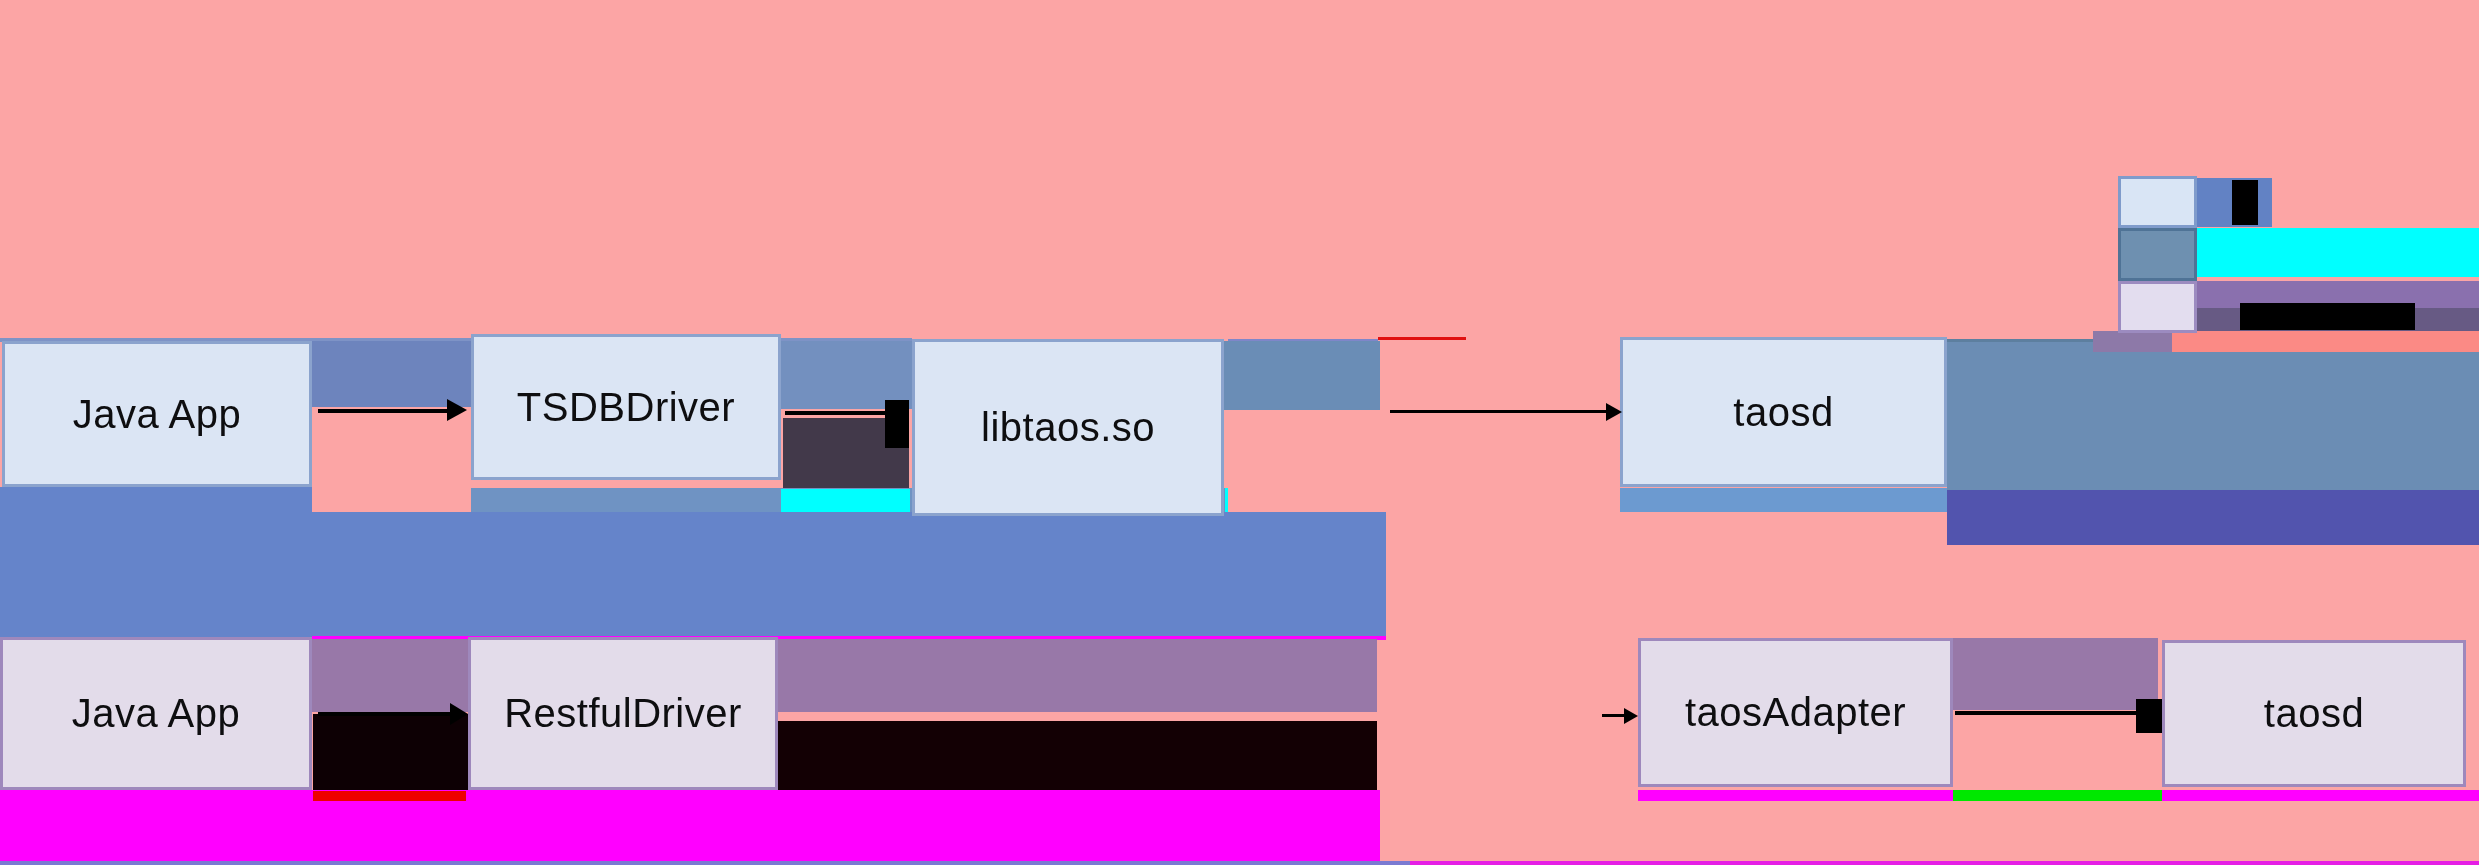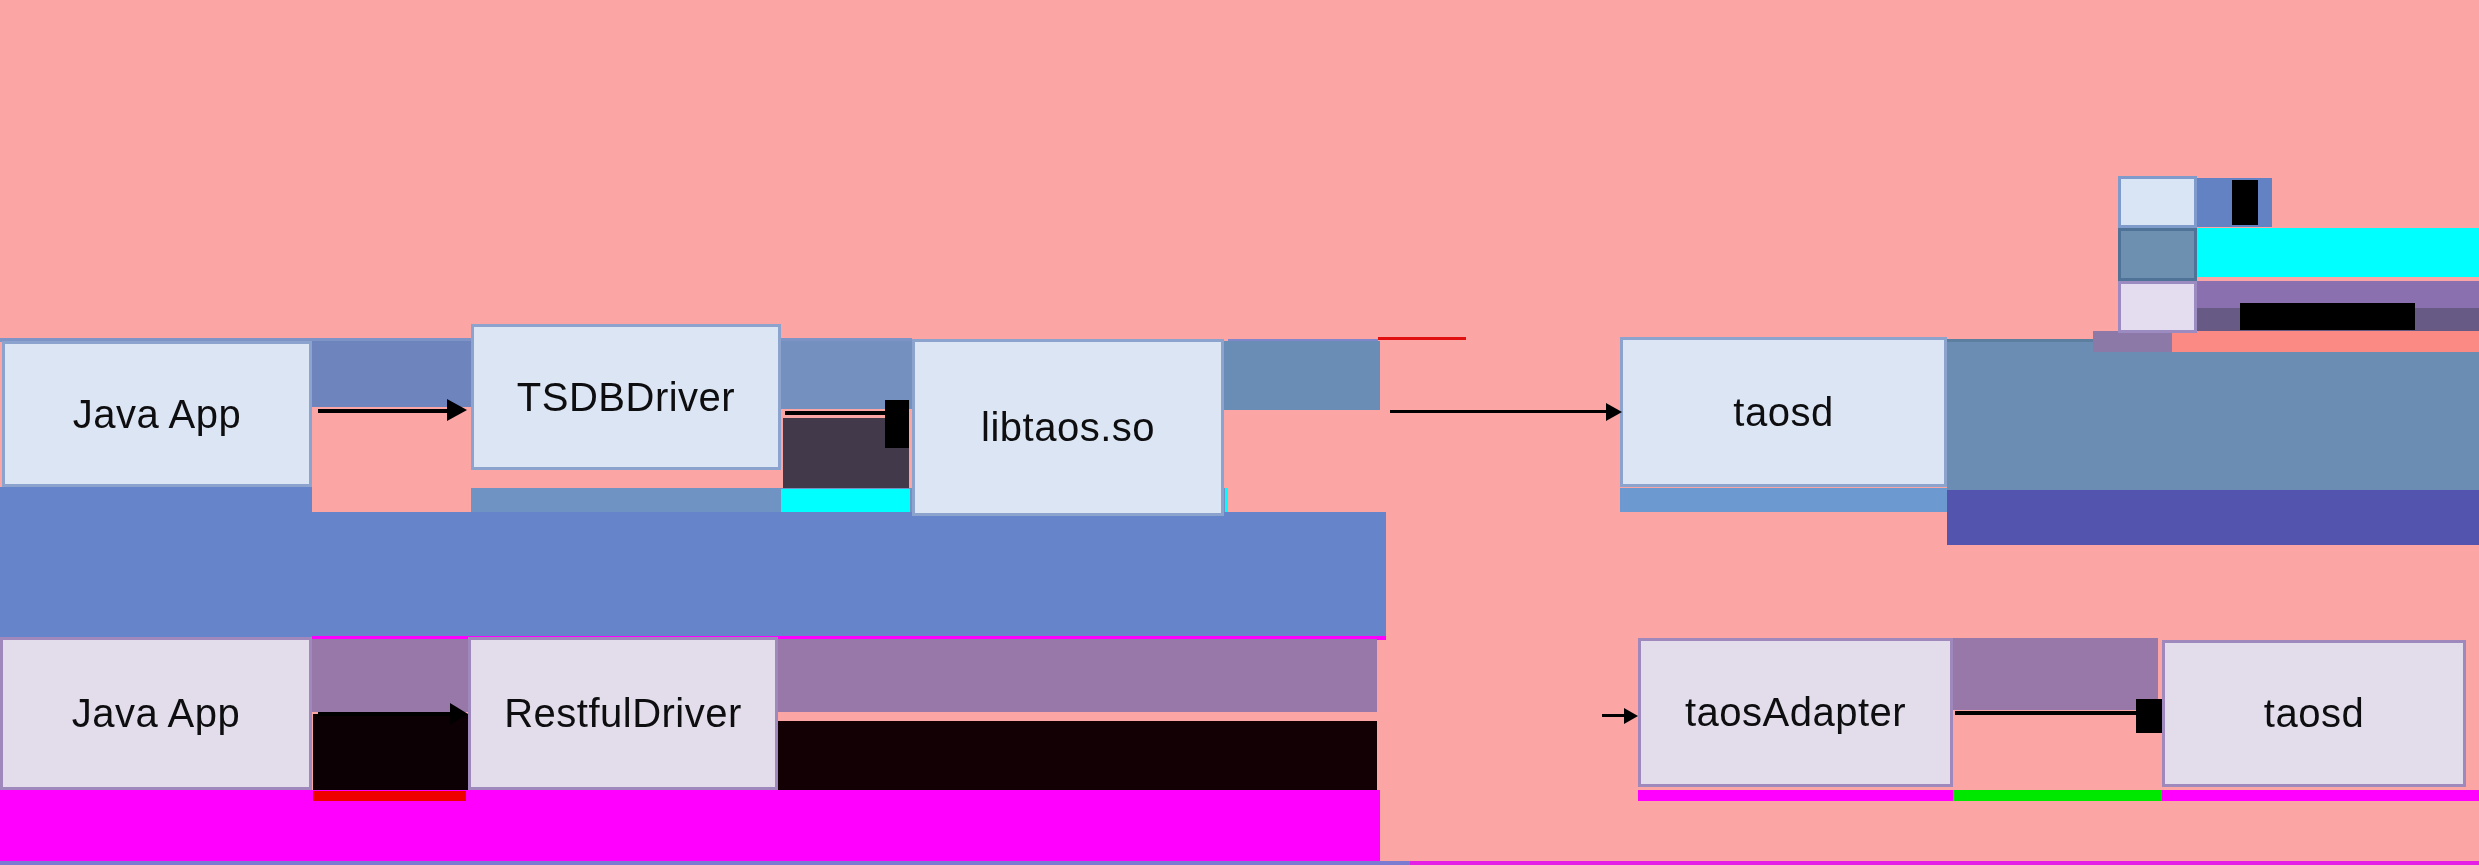--- a/index.html
+++ b/index.html
@@ -62,21 +62,21 @@
   <div class="abs" style="left:2240px;top:303px;width:175px;height:27px;background:#000;"></div>
   <div class="abs" style="left:2093px;top:331px;width:79px;height:21px;background:#8d79a8;"></div>
   <div class="abs" style="left:2172px;top:331px;width:307px;height:21px;background:#fb8a85;"></div>
   <div class="abs" style="left:2118px;top:176px;width:79px;height:52px;background:#d9e5f5;border:3px solid #7f9bcb;box-sizing:border-box;"></div>
   <div class="abs" style="left:2118px;top:228px;width:79px;height:53px;background:#6e90b0;border:3px solid #4f7396;box-sizing:border-box;"></div>
   <div class="abs" style="left:2118px;top:281px;width:79px;height:52px;background:#e3ddef;border:3px solid #9c8bc0;box-sizing:border-box;"></div>
 
   <div class="node node-blue" style="left:2px;top:341px;width:310px;height:146px;">
     <span>Java App</span>
   </div>
-  <div class="node node-blue" style="left:471px;top:324px;width:310px;height:146px;">
+  <div class="node node-blue" style="left:471px;top:334px;width:310px;height:146px;">
     <span>TSDBDriver</span>
   </div>
   <div class="node node-blue" style="left:912px;top:339px;width:312px;height:177px;">
     <span>libtaos.so</span>
   </div>
   <div class="node node-blue" style="left:1620px;top:337px;width:327px;height:150px;">
     <span>taosd</span>
   </div>
 
   <div class="node node-purple" style="left:0;top:637px;width:312px;height:153px;">

